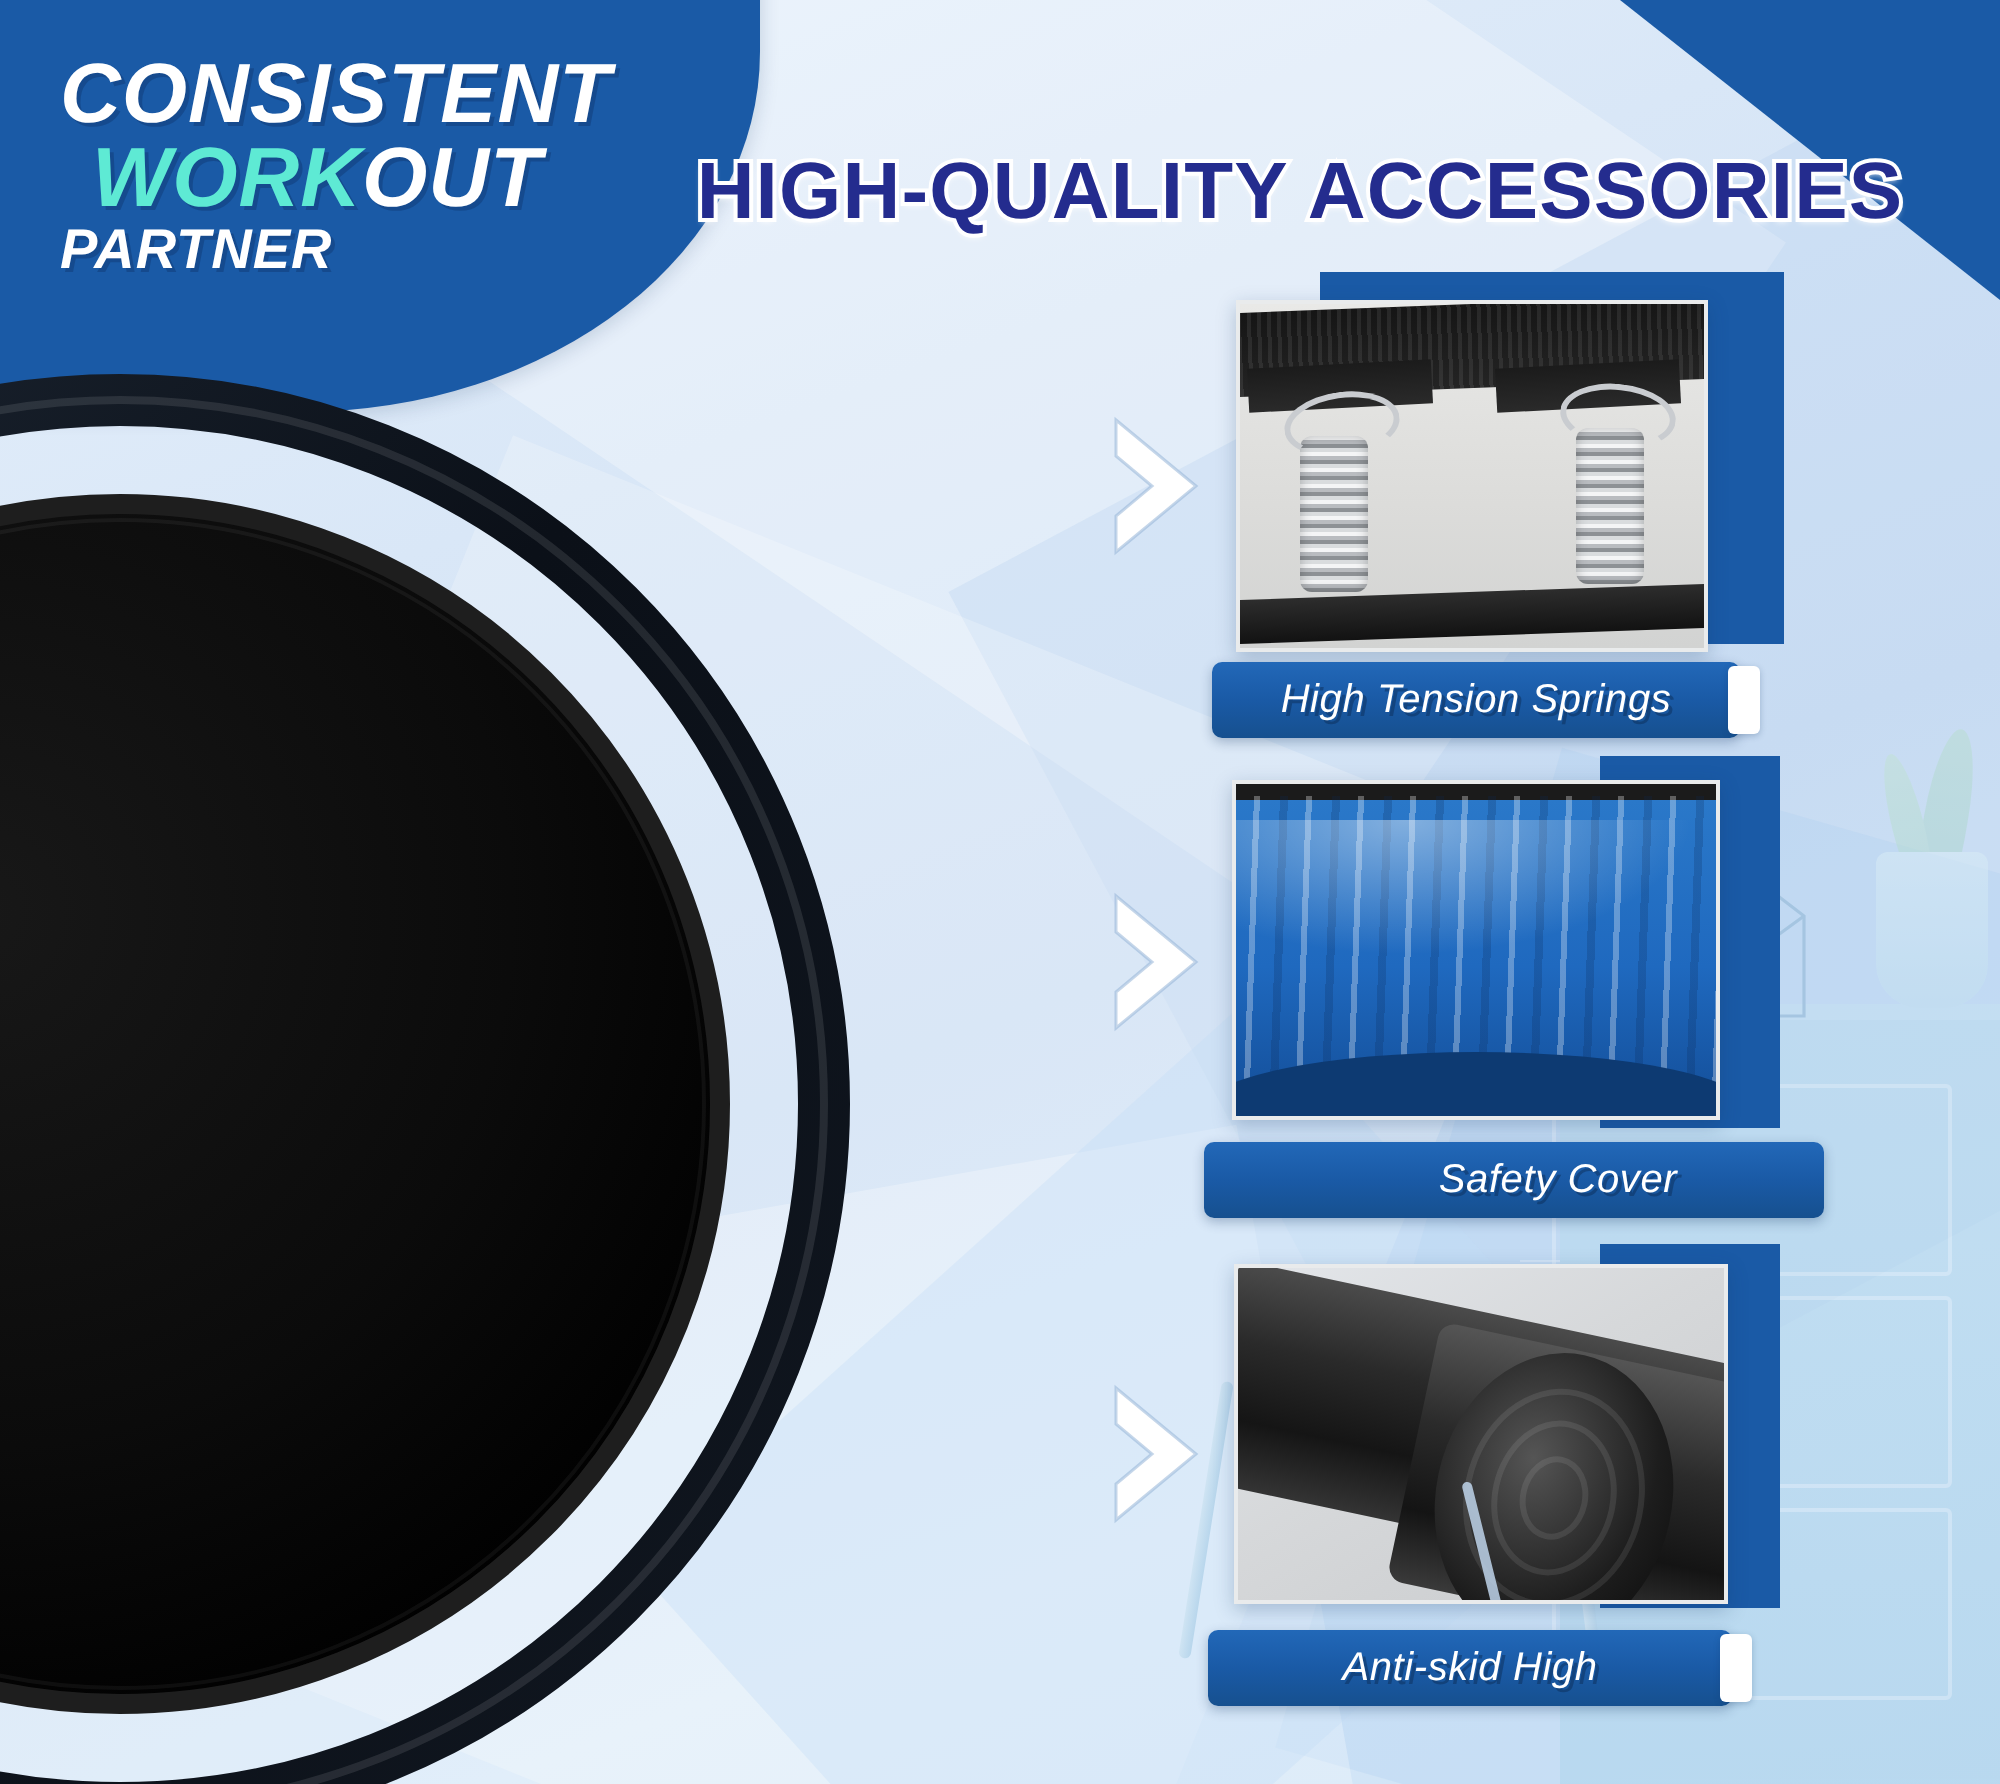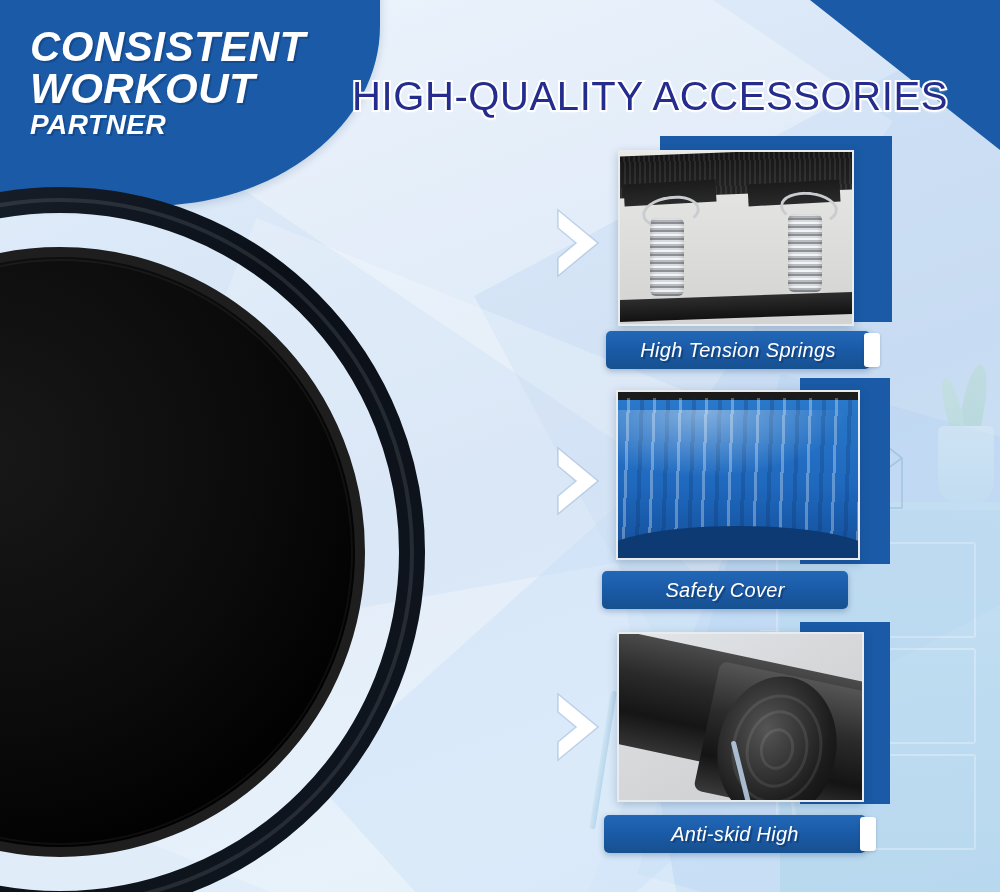--- a/index.html
+++ b/index.html
@@ -64,27 +64,27 @@
     box-shadow:0 2px 10px rgba(12,45,90,.18);
   }
   .banner-inner{position:absolute;left:70px;top:72px;width:330px;}
   .bl{
     font-style:italic;font-weight:bold;letter-spacing:.5px;line-height:.92;
     color:#ffffff;text-shadow:2px 2px 0 rgba(10,40,85,.30);
     white-space:nowrap;
   }
   .bl1{font-size:42px;}
   .bl2{font-size:42px;margin-top:3px;}
-  .bl2 .gold{color:#ffffff;}
+  .bl2 .gold{color:#5eead4;margin-left:16px;}
   .bl3{font-size:28px;margin-top:4px;}
 
   
   .headline{
     position:absolute;left:330px;top:74px;width:640px;
-    font-size:40px;font-weight:normal;letter-spacing:.6px;
+    font-size:40px;font-weight:bold;letter-spacing:.6px;
     color:#242c8e;text-align:center;white-space:nowrap;
     -webkit-text-stroke:4px #ffffff;
     paint-order:stroke fill;
     text-shadow:0 2px 3px rgba(255,255,255,.85);
   }
 
   
   .tramp{position:absolute;left:-330px;top:170px;width:880px;height:760px;}
   .tramp svg{width:100%;height:100%;overflow:visible;}
 
@@ -412,21 +412,21 @@
       </svg>
     </div>
     <div class="accent" style="left:800px;top:378px;width:90px;height:186px;"></div>
     <div class="photo" style="left:616px;top:390px;width:240px;height:166px;">
       <div class="ph-cover">
         <div class="pleats"></div>
         <div class="gloss"></div>
         <div class="botcurve"></div>
       </div>
     </div>
-    <div class="labelbar" style="left:602px;top:571px;width:246px;">
+    <div class="labelbar" style="left:602px;top:571px;width:266px;padding-left:44px;">
       <span>Safety Cover</span>
     </div>
   </div>
 
   <div class="card">
     <div class="chev" style="left:552px;top:690px;">
       <svg viewBox="0 0 52 74">
         <path d="M6 4 L46 37 L6 70 L6 52 L24 37 L6 22 Z" fill="#ffffff" stroke="rgba(150,180,215,.55)" stroke-width="1.5"></path>
       </svg>
     </div>

